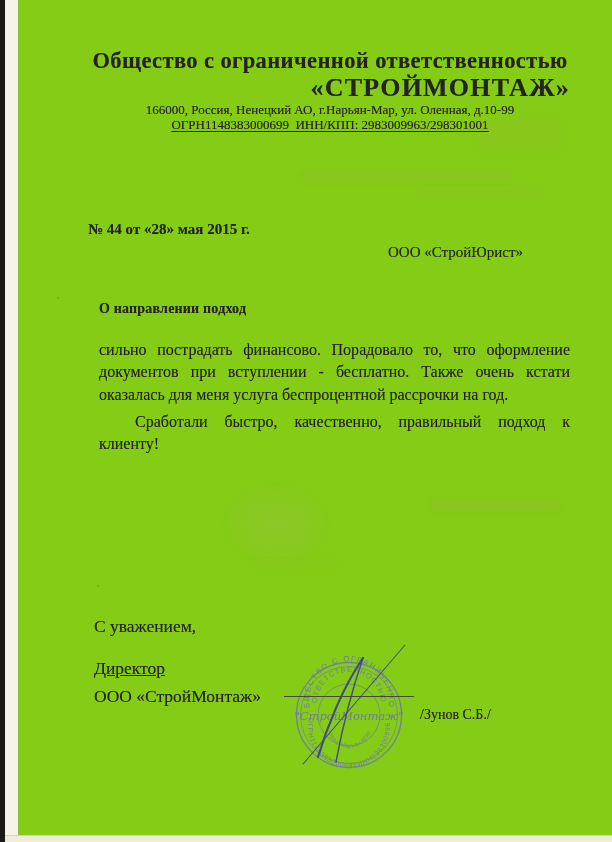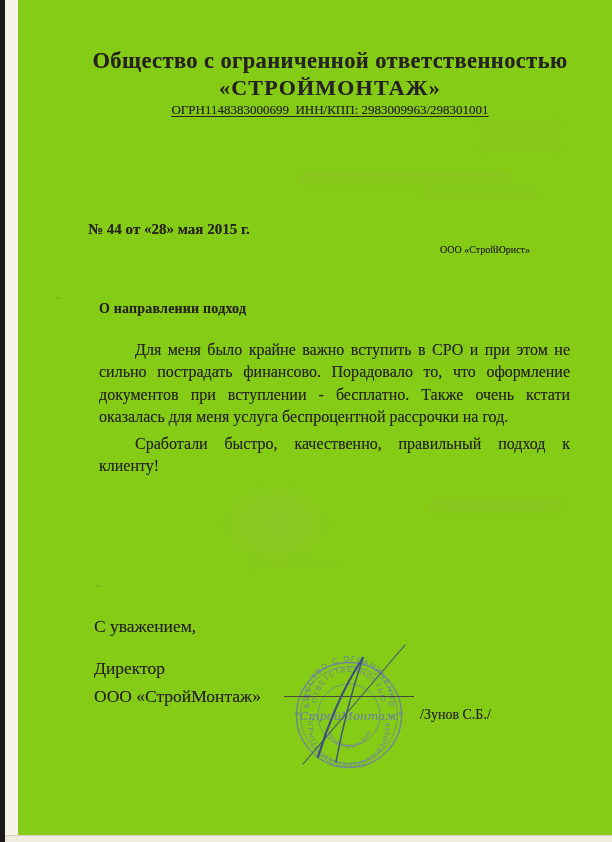--- a/index.html
+++ b/index.html
@@ -39,39 +39,39 @@
   .sm5{left:250px;top:560px;width:90px;height:8px;background:rgba(172,160,120,.05);}
   .sm6{left:360px;top:355px;width:170px;height:8px;background:rgba(190,140,120,.05);}
   .speck{position:absolute;width:2px;height:2px;border-radius:50%;background:rgba(100,90,78,.4);}
   .sp1{left:57px;top:297px;}
   .sp2{left:97px;top:585px;}
   .sp3{left:540px;top:56px;width:3px;height:2px;}
 
   
   .letterhead{position:absolute;left:90px;top:48px;width:480px;text-align:center;}
   .org-type{font-size:22.5px;font-weight:bold;line-height:26px;letter-spacing:.4px;}
-  .org-name{font-size:22px;font-weight:bold;line-height:28px;letter-spacing:1.2px;}
+  .org-name{font-size:26px;font-weight:bold;line-height:28px;letter-spacing:1.2px;text-align:right;}
   .lh-small{font-size:13px;line-height:15px;}
   .lh-reg{text-decoration:underline;text-underline-offset:2px;text-decoration-thickness:1px;}
 
   
   .refline{position:absolute;left:88px;top:221px;font-size:15px;font-weight:bold;}
-  .addressee{position:absolute;right:82px;top:244px;font-size:10px;text-align:center;}
+  .addressee{position:absolute;right:89px;top:244px;font-size:15px;text-align:center;}
   .subject{position:absolute;left:99px;top:301px;font-size:14px;font-weight:bold;letter-spacing:.2px;}
 
   
   .body-block{position:absolute;left:99px;top:339px;width:471px;font-size:16px;line-height:22.3px;}
   .bl{display:block;}
   .just{text-align:justify;text-align-last:justify;}
   .indent{padding-left:36px;}
   .pgap{margin-top:5px;}
 
   
   .salutation{position:absolute;left:94px;top:616px;font-size:17.5px;}
-  .role{position:absolute;left:94px;top:658px;font-size:17.5px;}
+  .role{position:absolute;left:94px;top:658px;font-size:17.5px;text-decoration:underline;}
   .company{position:absolute;left:94px;top:686px;font-size:17.5px;}
   .signee{position:absolute;left:420px;top:679px;font-size:14px;margin-top:28px;}
   .sigline{
     position:absolute;left:284px;top:696px;width:130px;height:0;
     border-top:1.4px solid #49453f;z-index:3;
   }
 
   
   .stamp-svg{position:absolute;left:284px;top:640px;width:132px;height:140px;z-index:2;}
   .sig-svg{position:absolute;left:284px;top:640px;width:132px;height:140px;z-index:4;pointer-events:none;}
@@ -107,30 +107,30 @@
   <div class="ghost smudge sm4"></div>
   <div class="ghost smudge sm5"></div>
   <div class="ghost smudge sm6"></div>
   <div class="speck sp1"></div>
   <div class="speck sp2"></div>
   <div class="speck sp3"></div>
 
   <header class="letterhead">
     <div class="org-type txt">Общество с ограниченной ответственностью</div>
     <div class="org-name txt">«СТРОЙМОНТАЖ»</div>
+    <div class="lh-small txt">166000, Россия, Ненецкий АО, г.Нарьян-Мар, ул. Оленная, д.10-99</div>
     <div class="lh-small lh-reg txt">ОГРН1148383000699&nbsp; ИНН/КПП: 2983009963/298301001</div>
   </header>
 
   <div class="refline txt">№ 44 от «28» мая 2015 г.</div>
   <div class="addressee txt">ООО «СтройЮрист»</div>
 
   <div class="subject txt">О направлении подход</div>
 
   <div class="body-block">
-    <span class="bl just indent txt">Для меня было крайне важно вступить в СРО и при этом не</span>
     <span class="bl just txt">сильно пострадать финансово. Порадовало то, что оформление</span>
     <span class="bl just txt">документов при вступлении - бесплатно. Также очень кстати</span>
     <span class="bl txt">оказалась для меня услуга беспроцентной рассрочки на год.</span>
     <span class="bl just indent pgap txt">Сработали быстро, качественно, правильный подход к</span>
     <span class="bl txt">клиенту!</span>
   </div>
 
   <div class="salutation txt">С уважением,</div>
   <div class="role txt">Директор</div>
   <div class="company txt">ООО «СтройМонтаж»</div>

